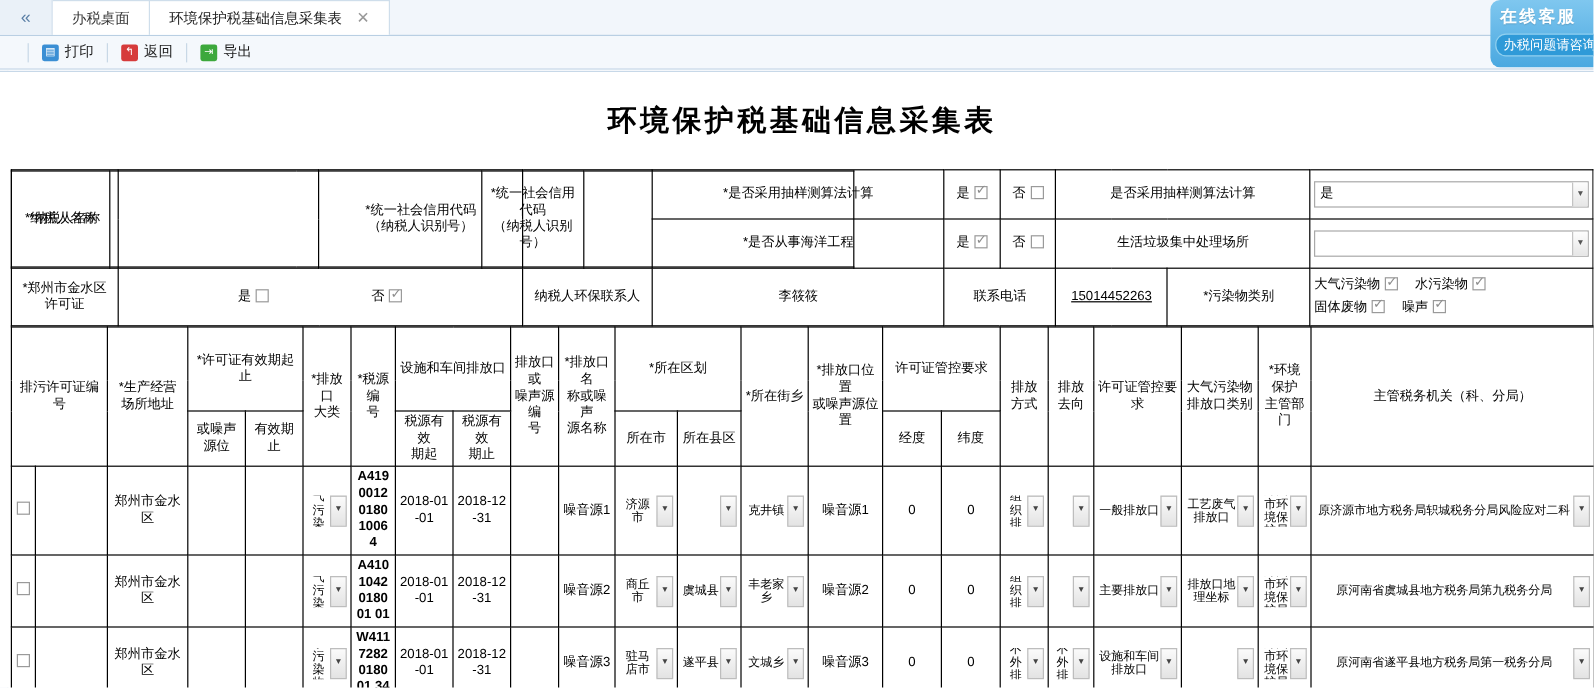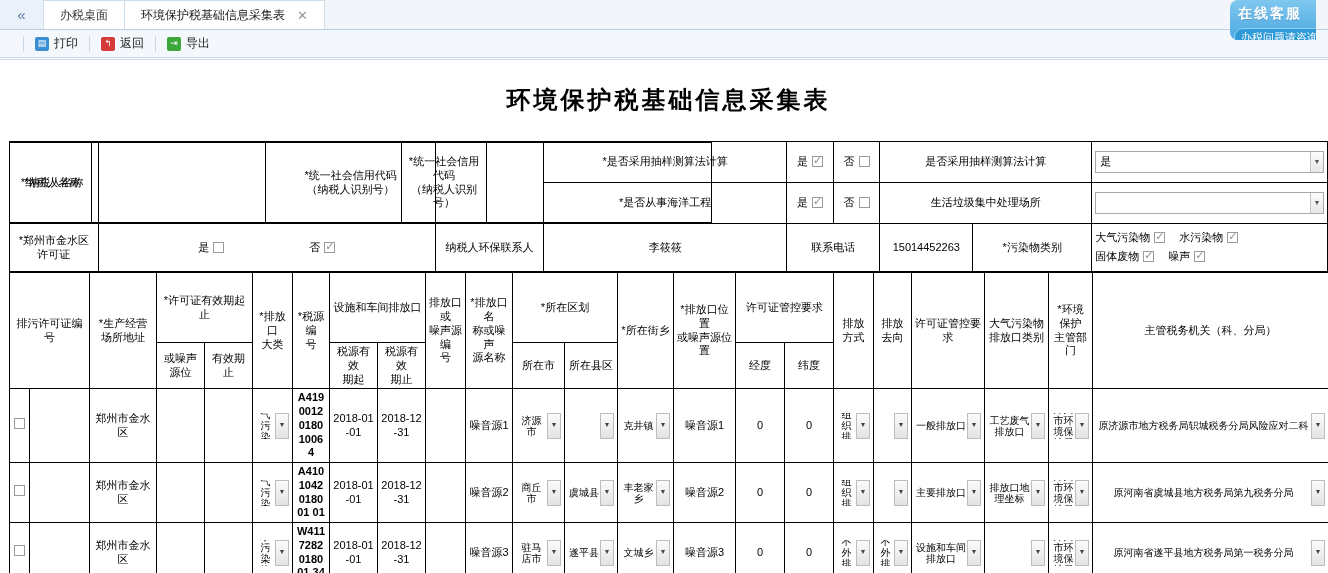--- a/index.html
+++ b/index.html
@@ -72,23 +72,23 @@
     display: inline-flex; align-items: center; justify-content: center;
     color: #fff; font-size: 9px; line-height: 1;
   }
   .ico-print { background: #3b8fd4; }
   .ico-back  { background: #d63b3b; }
   .ico-out   { background: #3ca83c; }
 
   
   .cs-widget {
     position: absolute;
-    right: 12px; top: 0;
+    right: 0; top: 0;
     width: 86px;
-    height: 40px;
+    height: 56px;
     background: linear-gradient(#7fc7ef, #4aa8e0);
     border-top-left-radius: 8px;
     border-bottom-left-radius: 8px;
     color: #fff;
     overflow: hidden;
     z-index: 20;
   }
   .cs-title {
     font-size: 14px; letter-spacing: 2px;
     padding: 5px 0 0 8px;
@@ -205,21 +205,21 @@
     border-left: 1px solid #c3c3c3;
     display:flex;align-items:center;justify-content:center;
     font-size:7px;color:#555;
   }
   .rowcb {
     display: inline-block;
     width: 11px; height: 11px;
     border: 1px solid #9a9a9a;
     background: #fff;
   }
-  .phone-val { font-size: 12px; }
+  .phone-val { font-size: 12px; text-decoration: underline; }
   .vtxt { font-size: 10px; font-weight: bold; }
 </style>
 </head>
 <body>
 
 <div class="tabbar">
   <div class="collapse-btn">
     <span>«</span>
   </div>
   <div class="tab">

